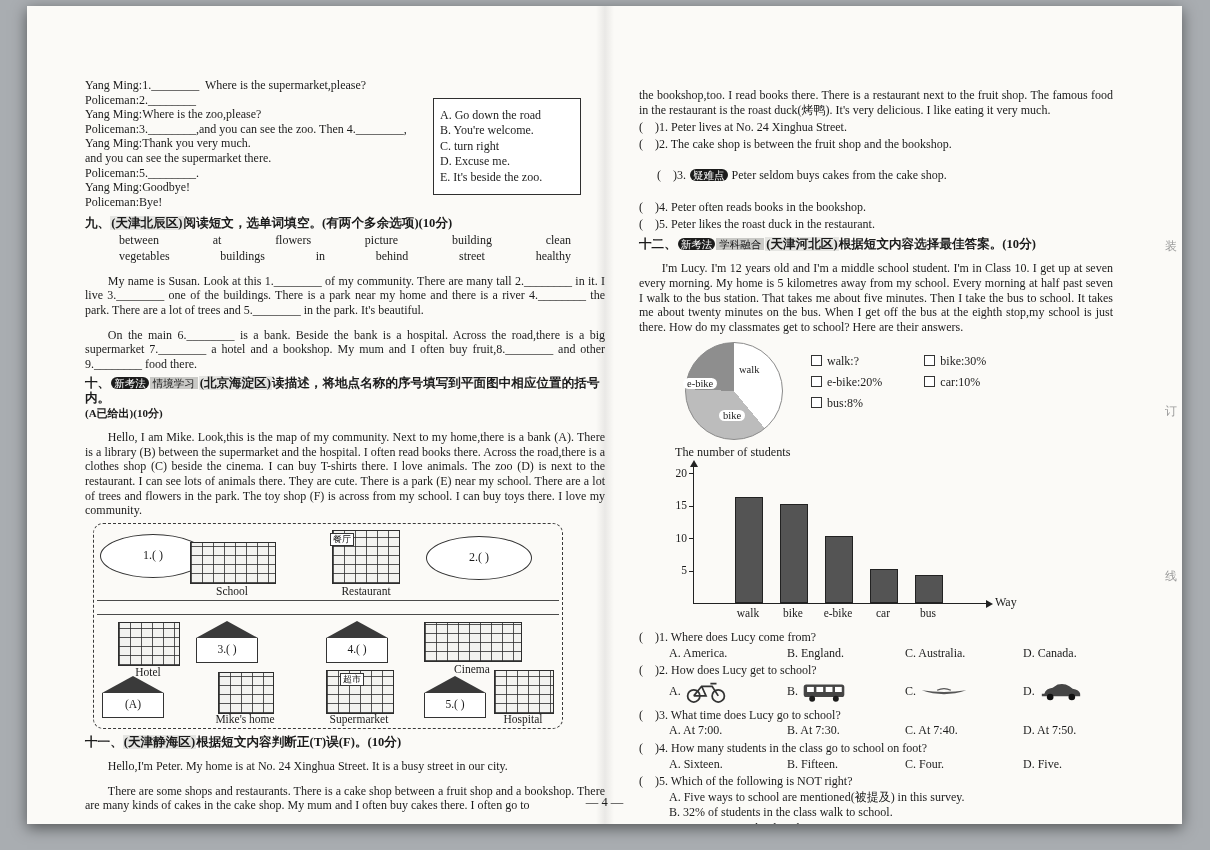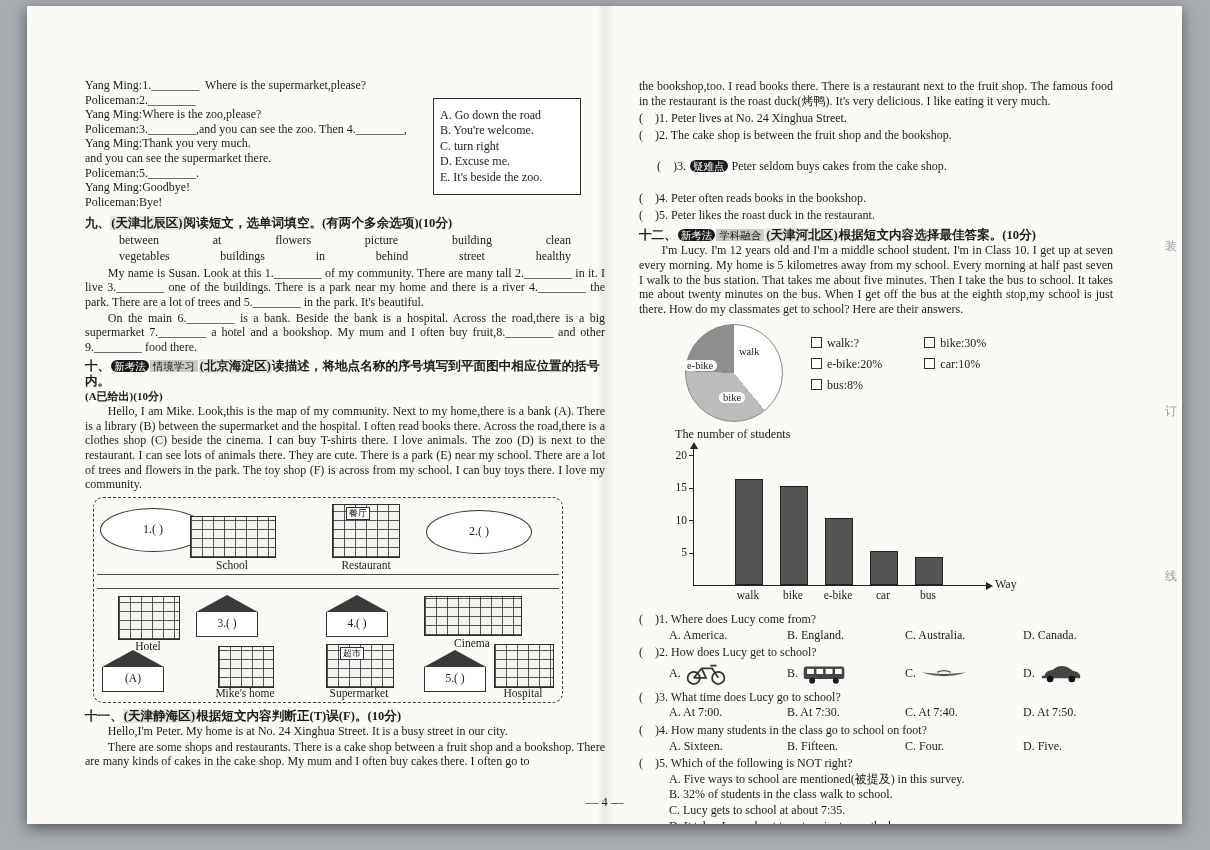--- a/index.html
+++ b/index.html
@@ -15,21 +15,21 @@
     overflow:hidden;
   }
   #fold{
     position:absolute;left:50%;top:0;bottom:0;width:18px;transform:translateX(-50%);
     background:linear-gradient(90deg,rgba(0,0,0,0),rgba(0,0,0,.07),rgba(0,0,0,0));
   }
   .col{position:absolute;top:72px;font-size:12px;line-height:14.6px;}
   #col-left{left:58px;width:520px;}
   #col-right{left:612px;width:474px;}
   .line{white-space:pre-wrap;margin:0;}
-  .para{margin:1px 0 0 0;text-align:justify;text-indent:1.9em;}
+  .para{margin:10px 0 0 0;text-align:justify;text-indent:1.9em;}
   .noindent{text-indent:0;}
   .hd{font-weight:700;font-size:12.6px;margin-top:5px;}
   .hd2{font-weight:700;font-size:11px;font-family:Liberation Serif, serif;}
   .region{background:#e5e5e2;padding:0 1px;}
   .tagd{background:#1c1c1c;color:#fff;padding:0 3px;border-radius:6px;
         font-family:"Liberation Sans",sans-serif;font-size:10.5px;font-weight:400;margin:0 1px;}
   .tagg{background:#c9c9c6;color:#151515;padding:0 3px;border-radius:0;
         font-family:"Liberation Sans",sans-serif;font-size:10.5px;font-weight:400;margin-right:1px;}
   
   .dialogue-wrap{position:relative;min-height:133px;}
@@ -155,21 +155,21 @@
     </div>
     <div class="hd2">(A已给出)(10分)</div>
 
     <p class="para">Hello, I am Mike. Look,this is the map of my community. Next to my home,there is a bank (A). There is a library (B) between the supermarket and the hospital. I often read books there. Across the road,there is a clothes shop (C) beside the cinema. I can buy T-shirts there. I love animals. The zoo (D) is next to the restaurant. I can see lots of animals there. They are cute. There is a park (E) near my school. There are a lot of trees and flowers in the park. The toy shop (F) is across from my school. I can buy toys there. I love my community.</p>
 
     <div class="map">
       <div class="m-oval" style="left:6px;top:10px;width:104px;height:42px;">1.(      )</div>
       <div class="m-bldg" style="left:96px;top:18px;width:84px;height:40px;"></div>
       <div class="m-label" style="left:96px;top:61px;width:84px;">School</div>
       <div class="m-bldg" style="left:238px;top:6px;width:66px;height:52px;"></div>
-      <div class="m-sign" style="left:252px;top:9px;">餐厅</div>
+      <div class="m-sign" style="left:236px;top:9px;">餐厅</div>
       <div class="m-label" style="left:222px;top:61px;width:100px;">Restaurant</div>
       <div class="m-oval" style="left:332px;top:12px;width:104px;height:42px;">2.(      )</div>
 
       <div class="m-road" style="top:76px;"></div>
 
       <div class="m-bldg" style="left:24px;top:98px;width:60px;height:42px;"></div>
       <div class="m-label" style="left:12px;top:142px;width:84px;">Hotel</div>
       <div class="m-house" style="left:102px;top:97px;">
         <div class="roof"></div>
         <div class="hbody">3.(    )</div>

